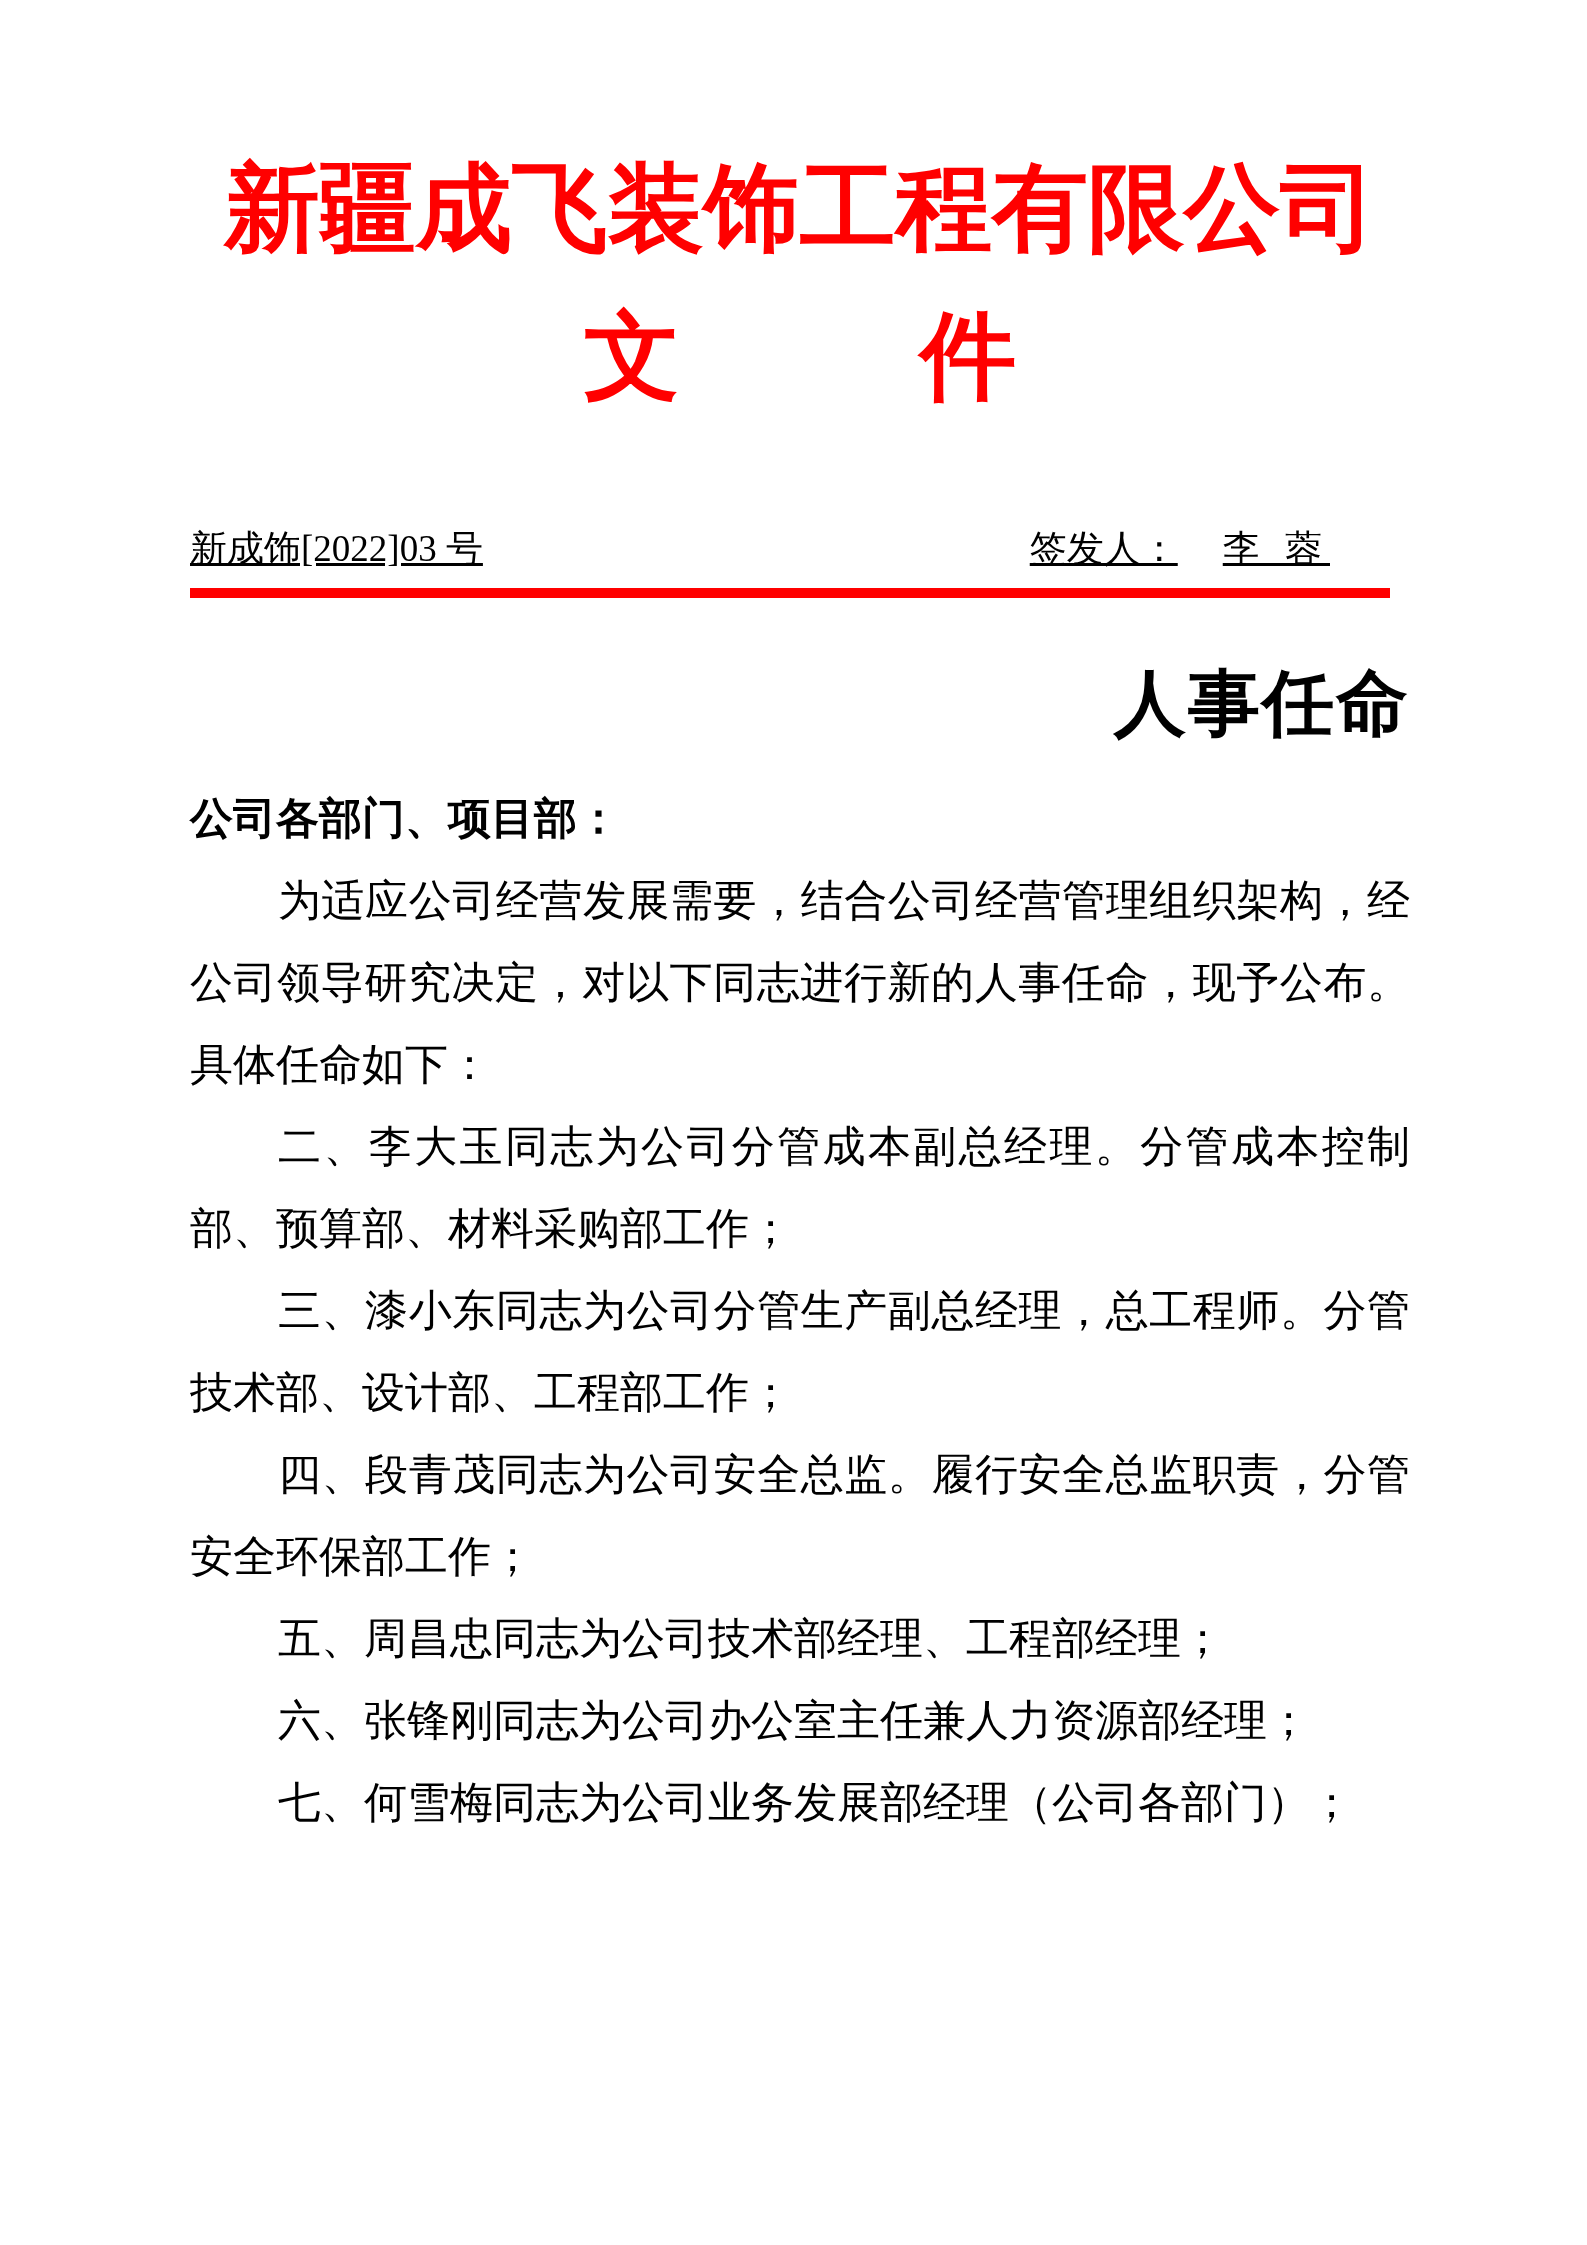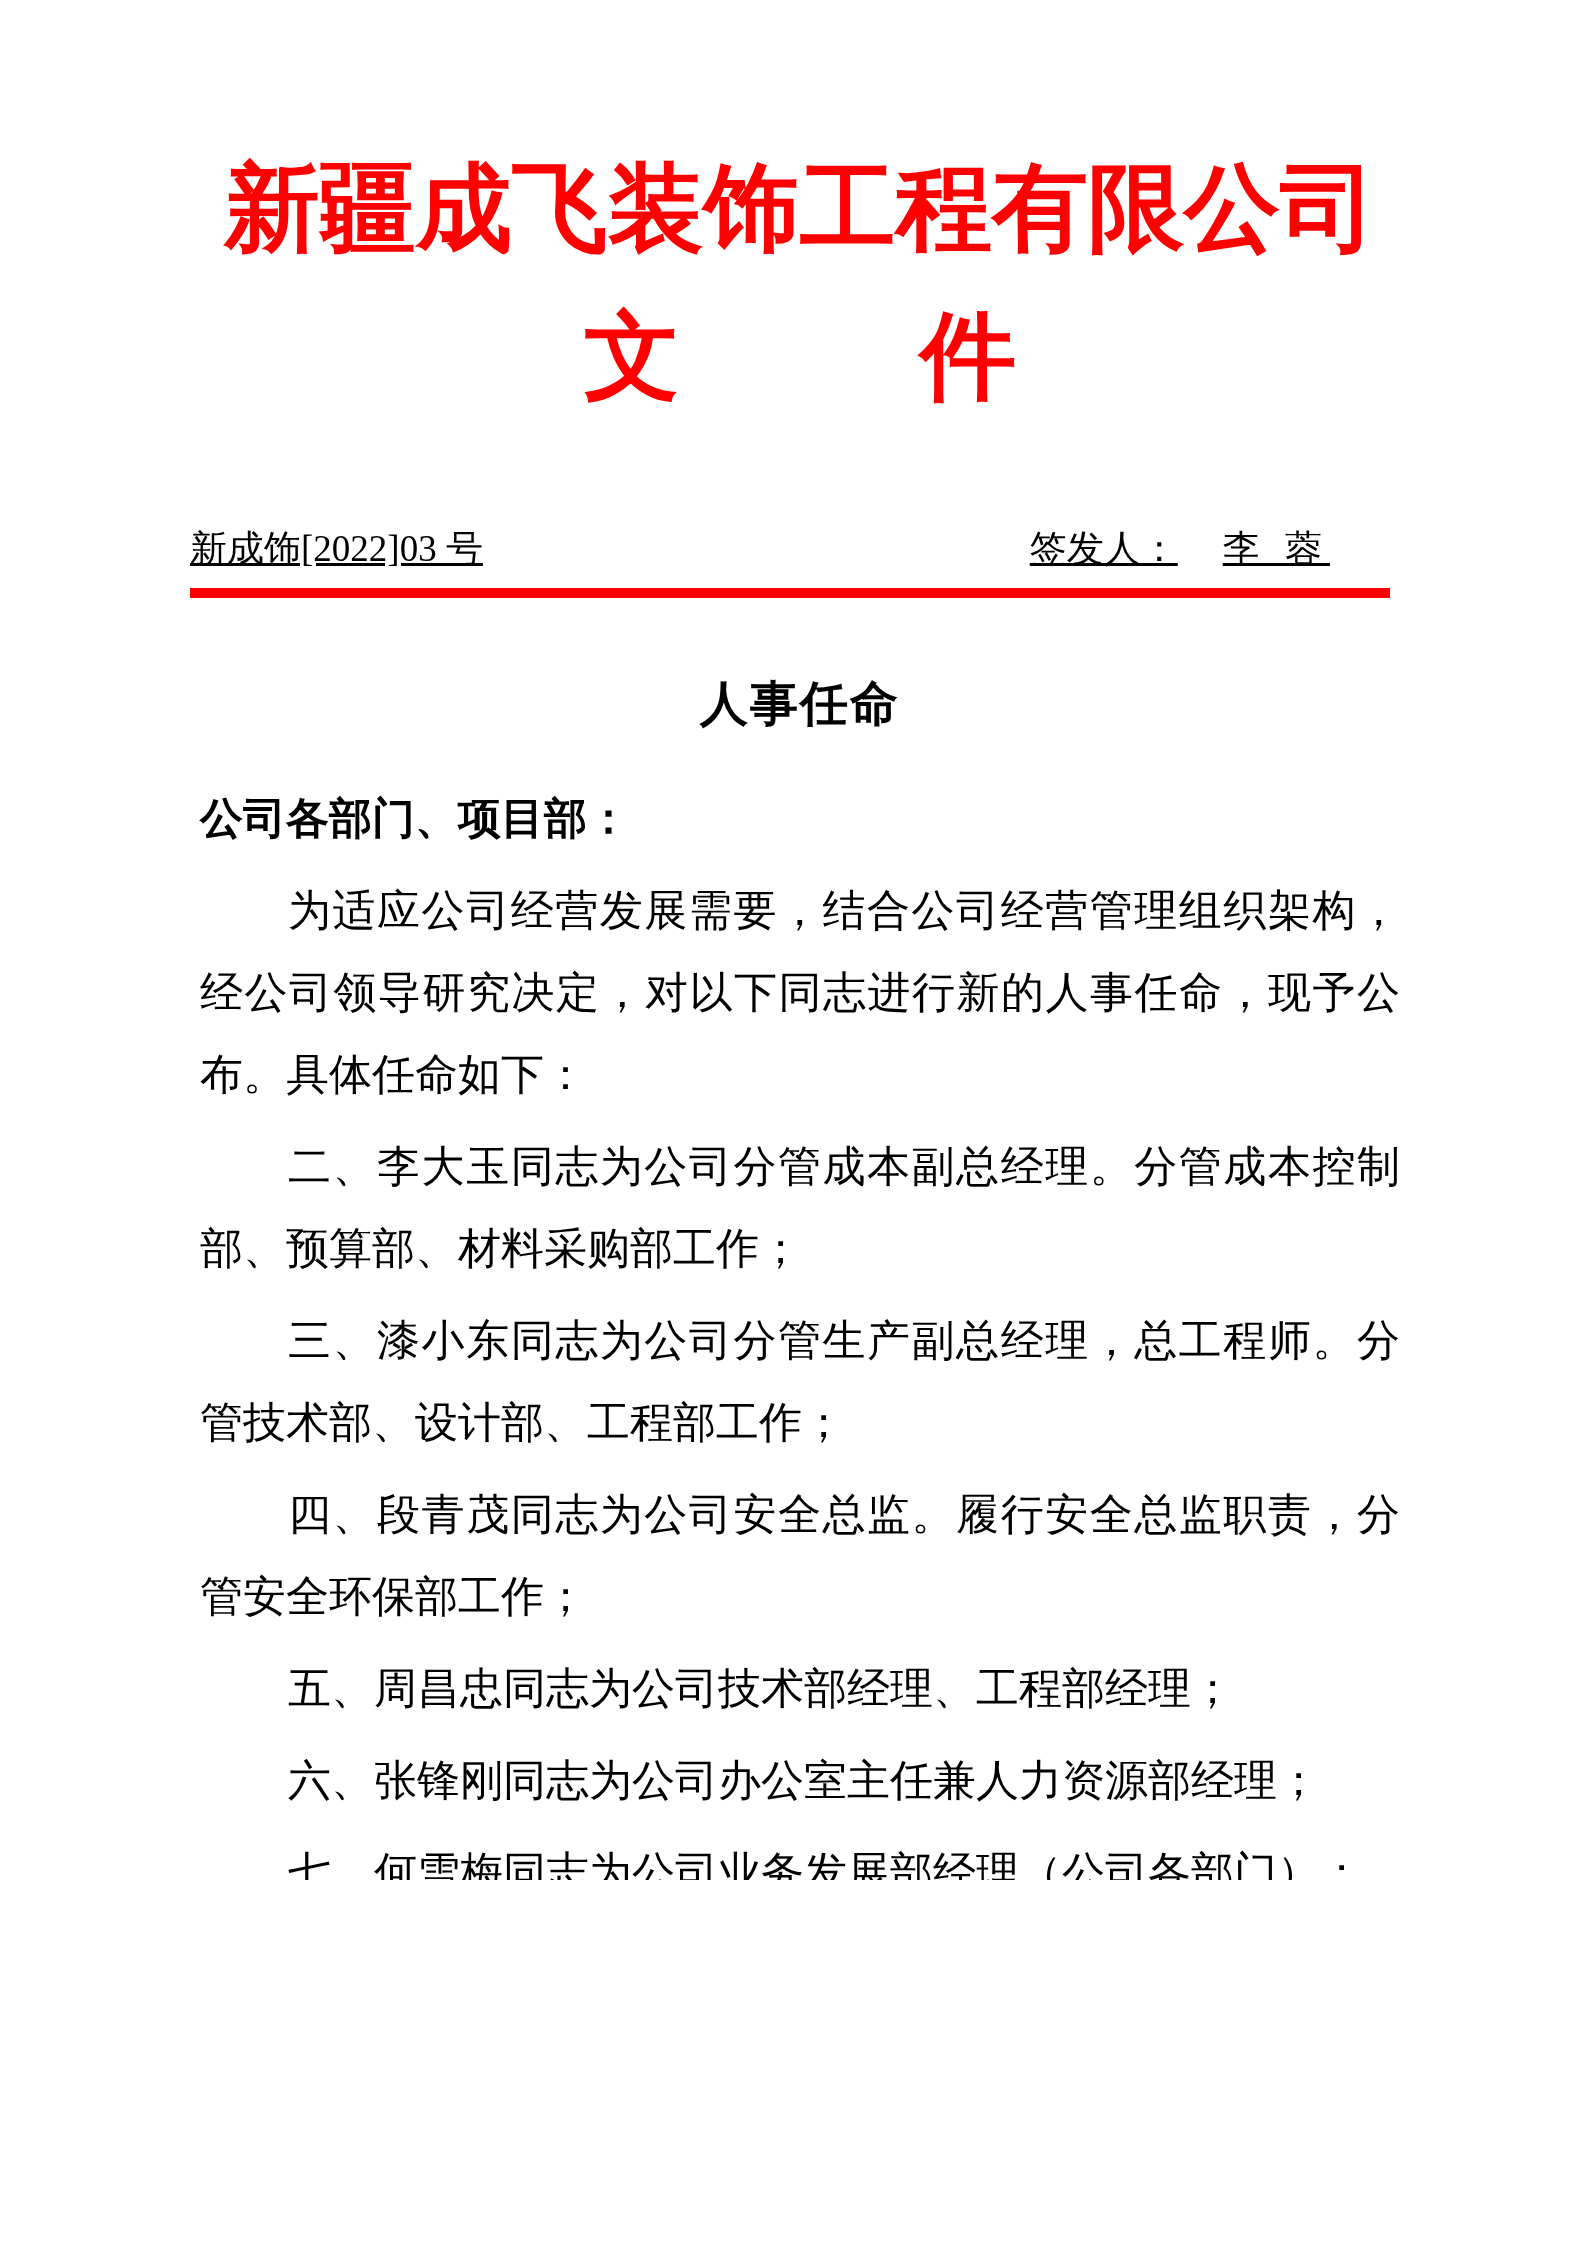--- a/index.html
+++ b/index.html
@@ -48,34 +48,34 @@
   .issuer-name { margin-left: 45px; letter-spacing: 8px; }
   .red-divider-line {
     width: 1200px;
     height: 10px;
     background: #ff0000;
     margin-top: 13px;
   }
   
   .doc-heading {
     margin: 70px 0 0 0;
-    text-align: center;
-    font-size: 48px;
+    text-align: right;
+    font-size: 72px;
     font-weight: bold;
     line-height: 72px;
     letter-spacing: 2px;
   }
   
   .body-text {
     margin-top: 38px;
     font-size: 43px;
     line-height: 82px;
     text-align: justify;
   }
-  .body-text p { margin: 10px; }
+  .body-text p { margin: 0; }
   .salutation-line { font-weight: bold; text-indent: 0; }
   .body-paragraph { text-indent: 88px; }
 </style>
 </head>
 <body>
 
 <div class="page">
 
   <h1 class="company-title">新疆成飞装饰工程有限公司</h1>
 

